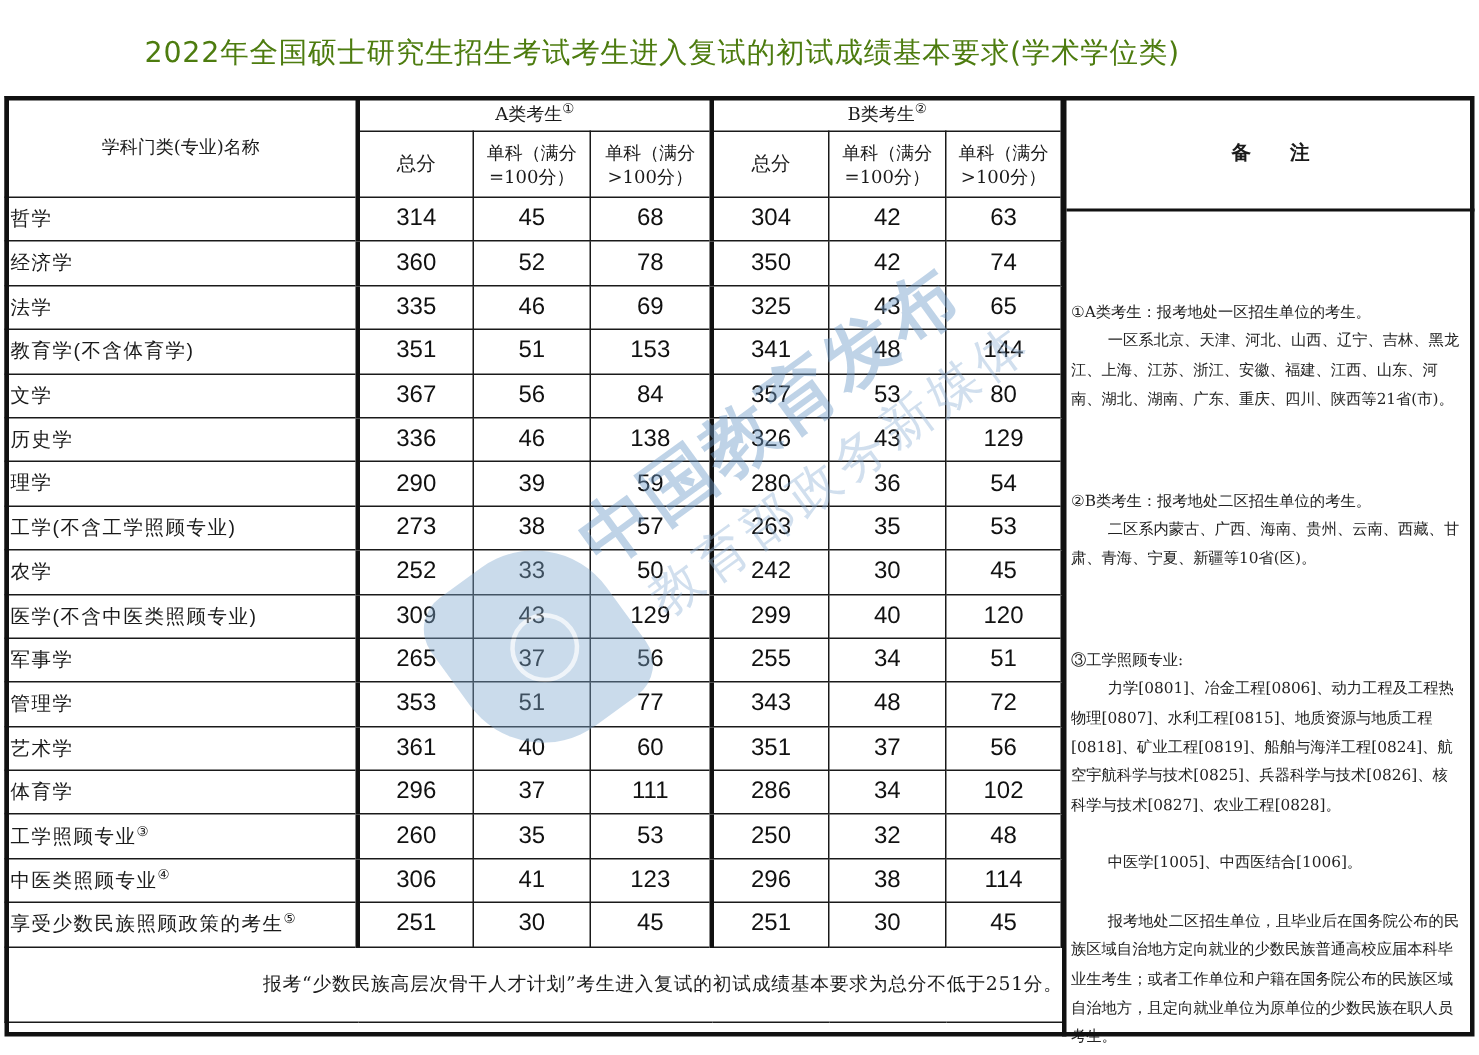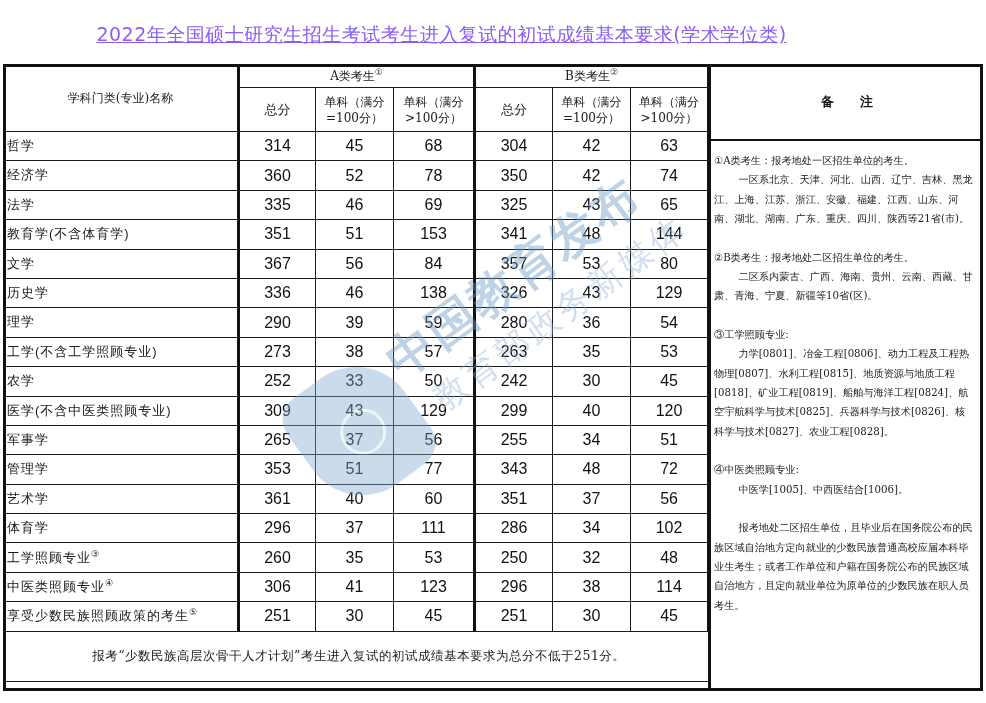--- a/index.html
+++ b/index.html
@@ -1,21 +1,21 @@
 <!DOCTYPE html>
 <html><head>
 <meta charset="utf-8">
 <style>
   * { box-sizing: border-box; margin: 0; padding: 0; }
   html, body { width: 986px; height: 703px; background: #ffffff; overflow: hidden; }
   body { position: relative; font-family: "DejaVu Serif", serif; color: #1a1a1a; }
 
   .title {
     position: absolute; left: 0; top: 22px; width: 883px; text-align: center;
-    font-family: "DejaVu Sans", sans-serif; font-size: 19px; letter-spacing: 0.5px; color: #8b5cf6; text-decoration: underline;
+    font-family: "DejaVu Sans", sans-serif; font-size: 19px; letter-spacing: 0.5px; color: #4d7c0f;
   }
 
   .tbl-wrap { position: absolute; left: 3px; top: 64px; width: 980px; height: 627px; }
 
   table.main {
     border-collapse: collapse; width: 705px; table-layout: fixed;
     position: absolute; left: 0; top: 0;
   }
   table.main td, table.main th {
     border: 1.5px solid #1a1a1a; font-weight: normal;
@@ -24,42 +24,42 @@
   .grp { height: 23px; font-size: 12px; }
   .sub { height: 44px; line-height: 16px; padding: 0 2px; font-size: 11.5px; }
   .sub.total { font-size: 13px; }
 
   tr.data td { height: 29.4px; }
   td.name { text-align: left; padding-left: 3px; font-size: 13px; font-family: Liberation Sans, sans-serif; letter-spacing: 1px; white-space: nowrap; }
   td.num { text-align: center; font-family: "Liberation Sans", sans-serif; font-size: 16px; color: #111; }
   td.name sup { font-size: 9px; letter-spacing: 0; }
   th sup { font-size: 9px; }
 
-  tr.foot td { height: 50px; font-size: 12.5px; padding-left: 5px; text-align: center; letter-spacing: 0.5px; border-right: none; }
+  tr.foot td { height: 50px; font-size: 12.5px; padding-left: 5px; text-align: right; letter-spacing: 0.5px; border-right: none; }
 
   
   .thick-l { border-left: 3px solid #111 !important; }
   .thick-r { border-right: 3px solid #111 !important; }
 
   .outer {
     position: absolute; left: 0; top: 0; width: 980px; height: 627px;
     border: 3px solid #111; pointer-events: none;
   }
 
   .remarks {
     position: absolute; left: 705px; top: 0; width: 275px; height: 627px;
     border-left: 3px solid #111;
   }
   .remarks-head {
     height: 77px; border-bottom: 2.5px solid #111; display: flex; align-items: center; justify-content: center;
     font-size: 13px; font-weight: bold; letter-spacing: 26px; padding-left: 26px; font-family: Liberation Serif, serif;
   }
   .remarks-body { padding: 10px 8px 0 3px; font-size: 10.2px; line-height: 19.4px; color: #222; }
   .note { margin-bottom: 19px; }
-  .note-title { display: block; }
+  .note-title { display: block; margin-top: 48px; }
   .note-text { display: block; text-indent: 2.4em; }
 
   .watermark {
     position: absolute; left: 300px; top: 290px; width: 420px; height: 200px;
     pointer-events: none; transform: rotate(-36deg); transform-origin: 120px 140px; opacity: 0.55;
   }
   .wm-logo {
     position: absolute; left: 10px; top: 40px; width: 120px; height: 130px;
     background: #7fa8cf; border-radius: 26px 60px 26px 60px; opacity: 0.75;
   }
@@ -277,21 +277,20 @@
       </div>
       <div class="note">
         <span class="note-title">②B类考生：报考地处二区招生单位的考生。</span>
         <span class="note-text">二区系内蒙古、广西、海南、贵州、云南、西藏、甘肃、青海、宁夏、新疆等10省(区)。</span>
       </div>
       <div class="note">
         <span class="note-title">③工学照顾专业:</span>
         <span class="note-text">力学[0801]、冶金工程[0806]、动力工程及工程热物理[0807]、水利工程[0815]、地质资源与地质工程[0818]、矿业工程[0819]、船舶与海洋工程[0824]、航空宇航科学与技术[0825]、兵器科学与技术[0826]、核科学与技术[0827]、农业工程[0828]。</span>
       </div>
       <div class="note">
-        <span class="note-title">④中医类照顾专业:</span>
         <span class="note-text">中医学[1005]、中西医结合[1006]。</span>
       </div>
       <div class="note">
         <span class="note-text">报考地处二区招生单位，且毕业后在国务院公布的民族区域自治地方定向就业的少数民族普通高校应届本科毕业生考生；或者工作单位和户籍在国务院公布的民族区域自治地方，且定向就业单位为原单位的少数民族在职人员考生。</span>
       </div>
     </div>
   </div>
 
   <div class="outer"></div>
 </div>

